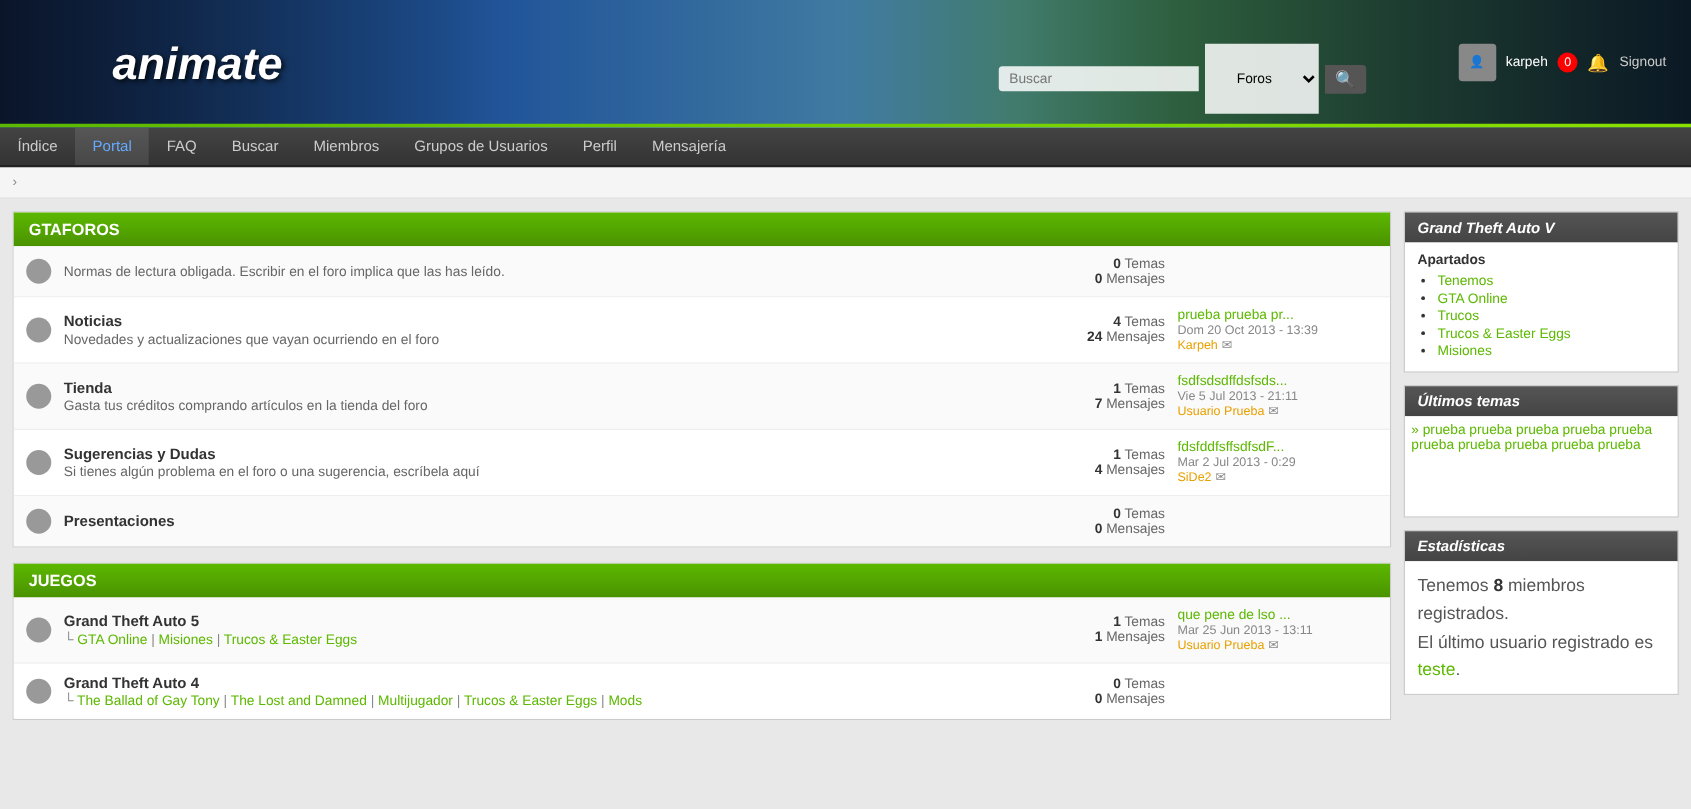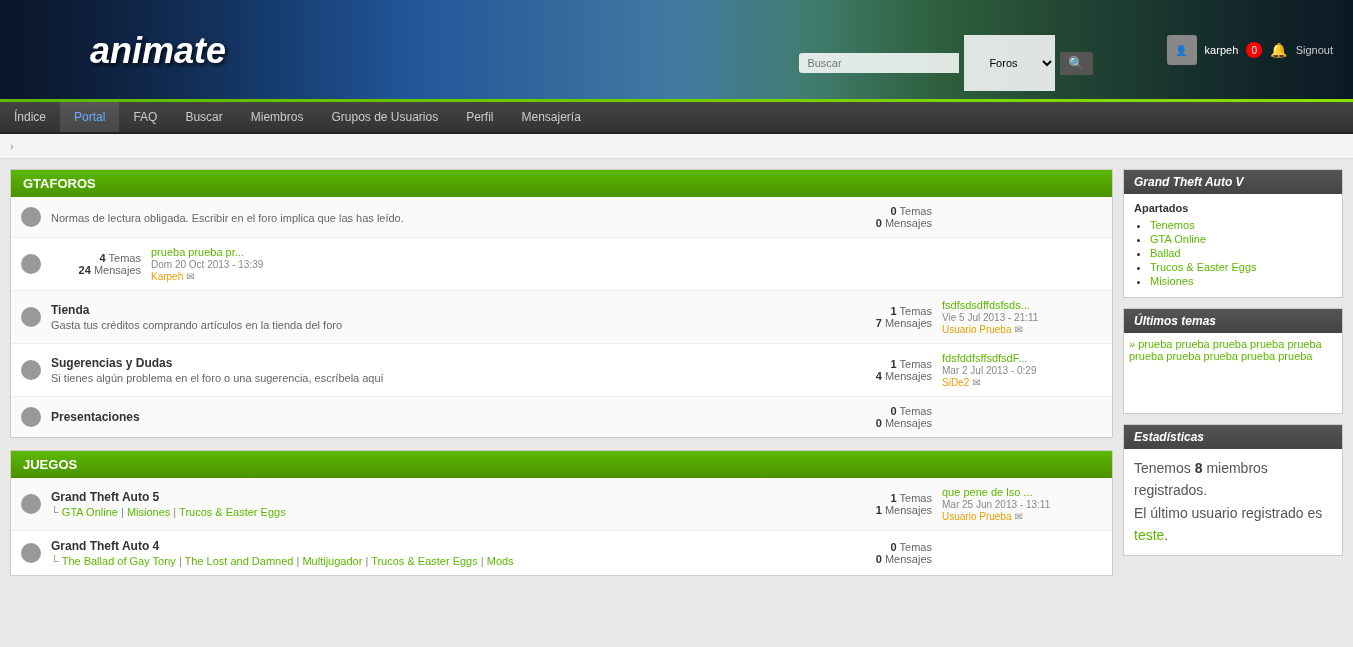--- a/index.html
+++ b/index.html
@@ -188,20 +188,24 @@
         </div>
         <div class="forum-stats">
           <span class="count">0</span> <span>Temas</span><br>
           <span class="count">0</span> <span>Mensajes</span>
         </div>
         <div class="forum-last"></div>
       </div>
 
       <div class="forum-row">
         <div class="forum-icon" style="background:#999;"></div>
+        <div class="forum-info">
+          <div class="forum-title"><a>Noticias</a></div>
+          <div class="forum-desc">Novedades y actualizaciones que vayan ocurriendo en el foro</div>
+        </div>
         <div class="forum-stats">
           <span class="count">4</span> <span>Temas</span><br>
           <span class="count">24</span> <span>Mensajes</span>
         </div>
         <div class="forum-last">
           <a class="last-title">prueba prueba pr...</a><br>
           <span class="last-date">Dom 20 Oct 2013 - 13:39</span><br>
           <span class="last-user">Karpeh</span>
           <span style="color:#888;font-size:10px;"> ✉</span>
         </div>
@@ -315,21 +319,21 @@
 
   <div id="sidebar">
 
     <div class="sidebar-block">
       <div class="sidebar-header">Grand Theft Auto V</div>
       <div class="sidebar-content">
         <h4>Apartados</h4>
         <ul>
           <li><a>Tenemos</a></li>
           <li><a>GTA Online</a></li>
-          <li><a>Ballad</a></li>
+          <li><a>Trucos</a></li>
           <li><a>Trucos &amp; Easter Eggs</a></li>
           <li><a>Misiones</a></li>
         </ul>
       </div>
     </div>
 
     <div class="sidebar-block">
       <div class="sidebar-header">Últimos temas</div>
       <div class="sidebar-preview">
         <a>» prueba prueba prueba prueba prueba prueba prueba prueba prueba prueba</a>

